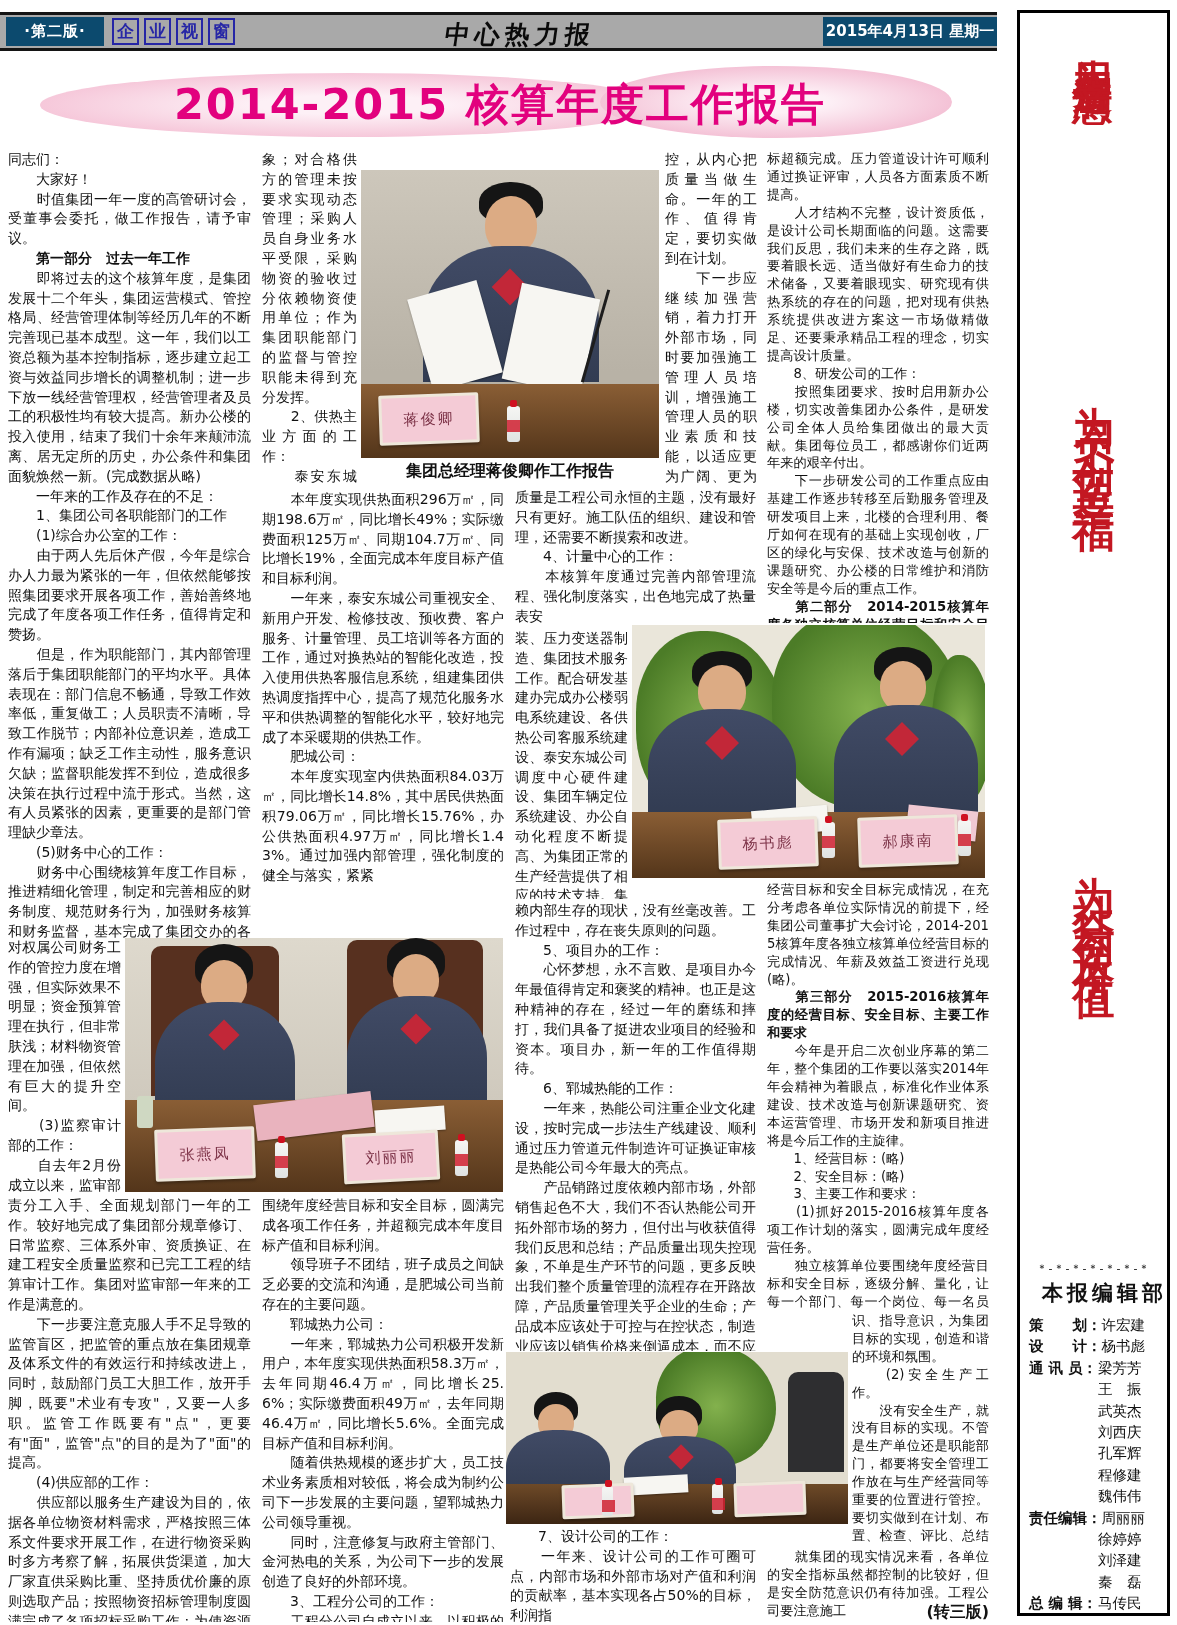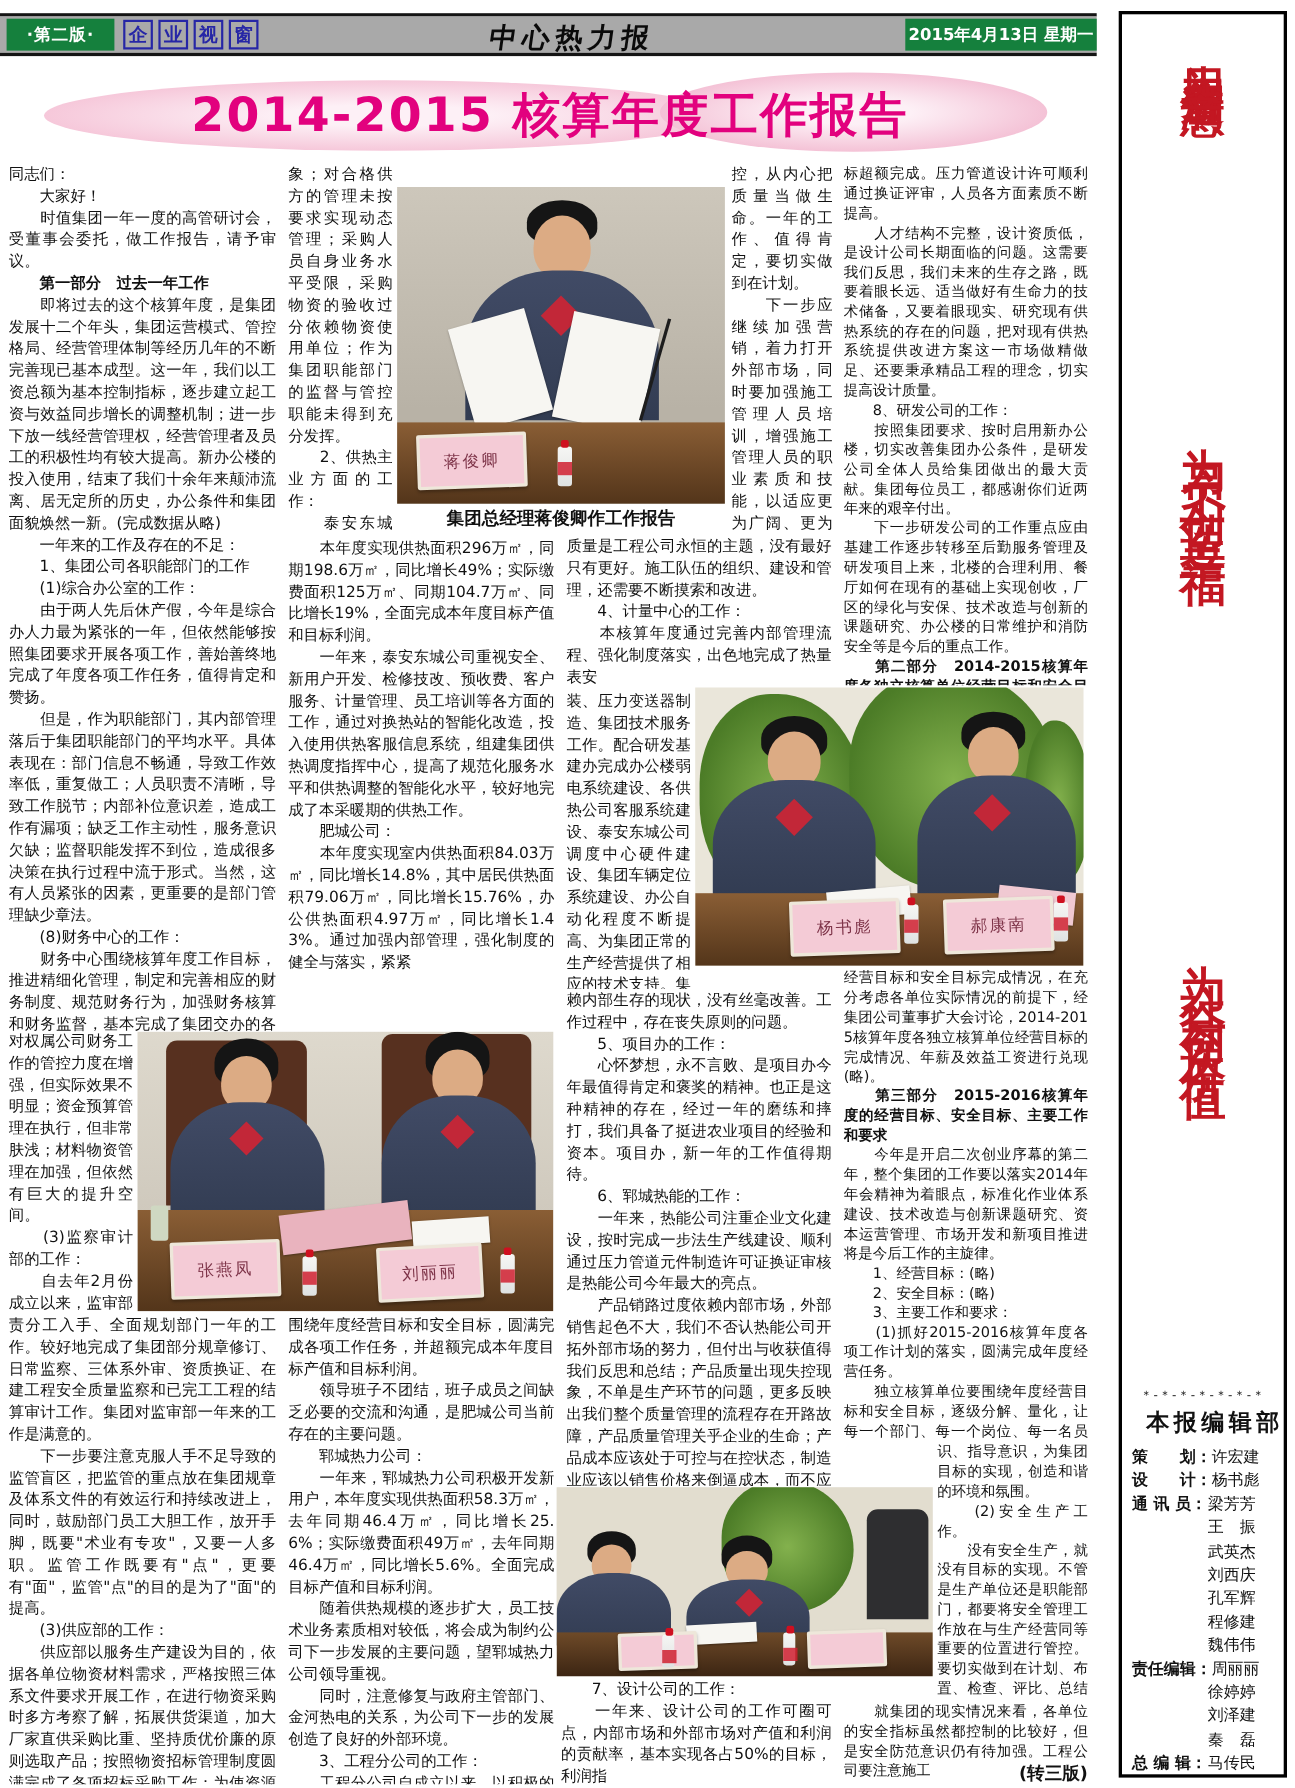--- a/index.html
+++ b/index.html
@@ -3,21 +3,21 @@
 <meta charset="utf-8">
 <style>
   html,body{margin:0;padding:0;background:#fff;}
   #page{position:relative;width:1177px;height:1625px;background:#fff;overflow:hidden;
         font-family:"DejaVu Sans",sans-serif;color:#111;}
   
   .rule{position:absolute;background:#141414;}
   #rule-top{left:0;top:12px;width:997px;height:3px;}
   #rule-bot{left:0;top:48px;width:997px;height:3px;}
   #gray-band{position:absolute;left:0;top:15px;width:997px;height:33px;background:#a9a9a9;}
-  .redbox{position:absolute;top:17px;height:29px;background:#15803d;color:#fff;
+  .redbox{position:absolute;top:17px;height:29px;background:#0c4a6e;color:#fff;
           display:flex;align-items:center;justify-content:center;font-size:15px;font-weight:700;}
   #page-label{left:6px;width:98px;letter-spacing:1px;}
   #date-box{left:823px;width:174px;font-size:15px;}
   #section-chars{position:absolute;left:112px;top:18px;display:flex;gap:5px;}
   .sec-ch{width:23px;height:23px;border:2px solid #2626a6;color:#2626a6;font-weight:700;
           font-size:17px;display:flex;align-items:center;justify-content:center;background:transparent;}
   #paper-name{position:absolute;left:400px;top:18px;width:240px;text-align:center;
           font-family:"DejaVu Serif",serif;font-weight:700;font-size:25px;color:#0a0a0a;
           transform:skewX(-8deg);letter-spacing:5px;}
   
@@ -117,32 +117,32 @@
       <p>同志们：</p>
       <p>　　大家好！</p>
       <p>　　时值集团一年一度的高管研讨会，受董事会委托，做工作报告，请予审议。</p>
       <p class="bold">　　第一部分　过去一年工作</p>
       <p>　　即将过去的这个核算年度，是集团发展十二个年头，集团运营模式、管控格局、经营管理体制等经历几年的不断完善现已基本成型。这一年，我们以工资总额为基本控制指标，逐步建立起工资与效益同步增长的调整机制；进一步下放一线经营管理权，经营管理者及员工的积极性均有较大提高。新办公楼的投入使用，结束了我们十余年来颠沛流离、居无定所的历史，办公条件和集团面貌焕然一新。(完成数据从略)</p>
       <p>　　一年来的工作及存在的不足：</p>
       <p>　　1、集团公司各职能部门的工作</p>
       <p>　　(1)综合办公室的工作：</p>
       <p>　　由于两人先后休产假，今年是综合办人力最为紧张的一年，但依然能够按照集团要求开展各项工作，善始善终地完成了年度各项工作任务，值得肯定和赞扬。</p>
       <p>　　但是，作为职能部门，其内部管理落后于集团职能部门的平均水平。具体表现在：部门信息不畅通，导致工作效率低，重复做工；人员职责不清晰，导致工作脱节；内部补位意识差，造成工作有漏项；缺乏工作主动性，服务意识欠缺；监督职能发挥不到位，造成很多决策在执行过程中流于形式。当然，这有人员紧张的因素，更重要的是部门管理缺少章法。</p>
-      <p>　　(8)财务中心的工作：</p>
+      <p>　　(5)财务中心的工作：</p>
       <p>　　财务中心围绕核算年度工作目标，推进精细化管理，制定和完善相应的财务制度、规范财务行为，加强财务核算和财务监督，基本完成了集团交办的各项任务。全年累计办理贷款700万元，并协调延长了贷款期限、降低了贷款利率；充分利用国家优惠政策，为公司节约资金；有效利用公司闲置资金，合理制定理财计划，为公司创造额外收益；认真开展资产运营管理工作，对各公司运营情况进行初步分析探讨。</p>
     </div>
   <div id="b-c1b" class="block">
       <p>对权属公司财务工作的管控力度在增强，但实际效果不明显；资金预算管理在执行，但非常肤浅；材料物资管理在加强，但依然有巨大的提升空间。</p>
       <p>　　(3)监察审计部的工作：</p>
       <p>　　自去年2月份成立以来，监审部依据集团赋予的职责，从明确内部职</p>
     </div>
   <div id="b-c1c" class="block">
       <p>责分工入手、全面规划部门一年的工作。较好地完成了集团部分规章修订、日常监察、三体系外审、资质换证、在建工程安全质量监察和已完工工程的结算审计工作。集团对监审部一年来的工作是满意的。</p>
       <p>　　下一步要注意克服人手不足导致的监管盲区，把监管的重点放在集团规章及体系文件的有效运行和持续改进上，同时，鼓励部门员工大胆工作，放开手脚，既要"术业有专攻"，又要一人多职。监管工作既要有"点"，更要有"面"，监管"点"的目的是为了"面"的提高。</p>
-      <p>　　(3)供应部的工作：</p>
+      <p>　　(4)供应部的工作：</p>
       <p>　　供应部以服务生产建设为目的，依据各单位物资材料需求，严格按照三体系文件要求开展工作，在进行物资采购时多方考察了解，拓展供货渠道，加大厂家直供采购比重、坚持质优价廉的原则选取产品；按照物资招标管理制度圆满完成了各项招标采购工作；为使资源共享，统一管理供应货源；根据集团合理化建议，对各单位的废旧材料进行登记造册。</p>
     </div>
   <div id="b-c2a" class="block">
       <p>象；对合格供方的管理未按要求实现动态管理；采购人员自身业务水平受限，采购物资的验收过分依赖物资使用单位；作为集团职能部门的监督与管控职能未得到充分发挥。</p>
       <p>　　2、供热主业方面的工作：</p>
       <p>　　泰安东城公司：</p>
     </div>
   <div id="b-c2b" class="block">
       <p>　　本年度实现供热面积296万㎡，同期198.6万㎡，同比增长49%；实际缴费面积125万㎡、同期104.7万㎡、同比增长19%，全面完成本年度目标产值和目标利润。</p>
       <p>　　一年来，泰安东城公司重视安全、新用户开发、检修技改、预收费、客户服务、计量管理、员工培训等各方面的工作，通过对换热站的智能化改造，投入使用供热客服信息系统，组建集团供热调度指挥中心，提高了规范化服务水平和供热调整的智能化水平，较好地完成了本采暖期的供热工作。</p>

